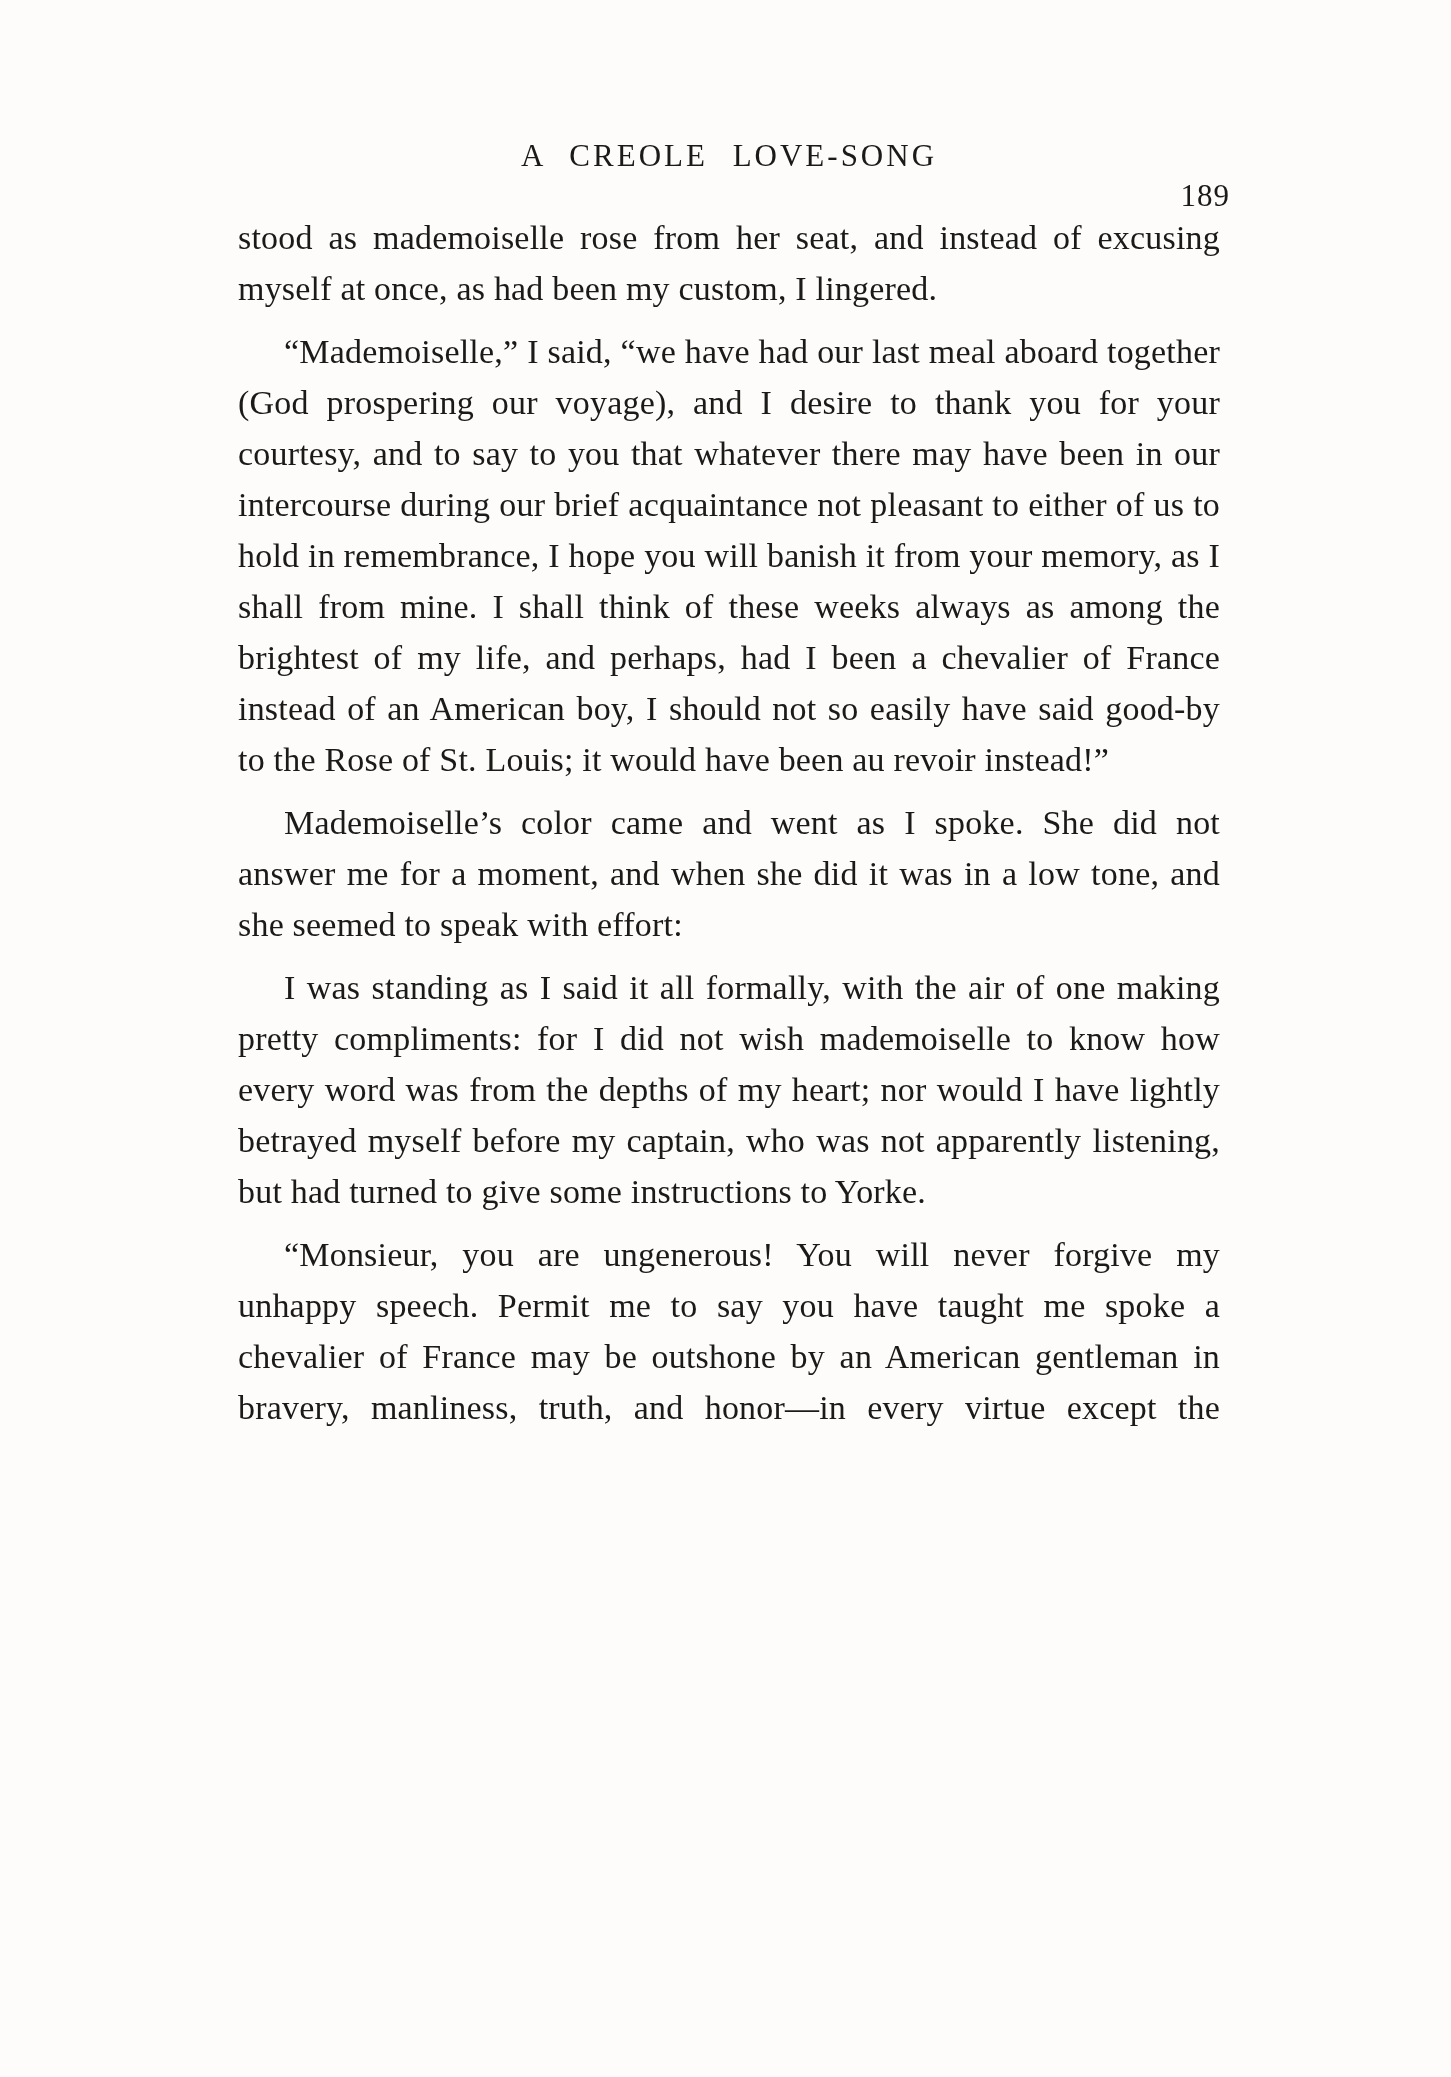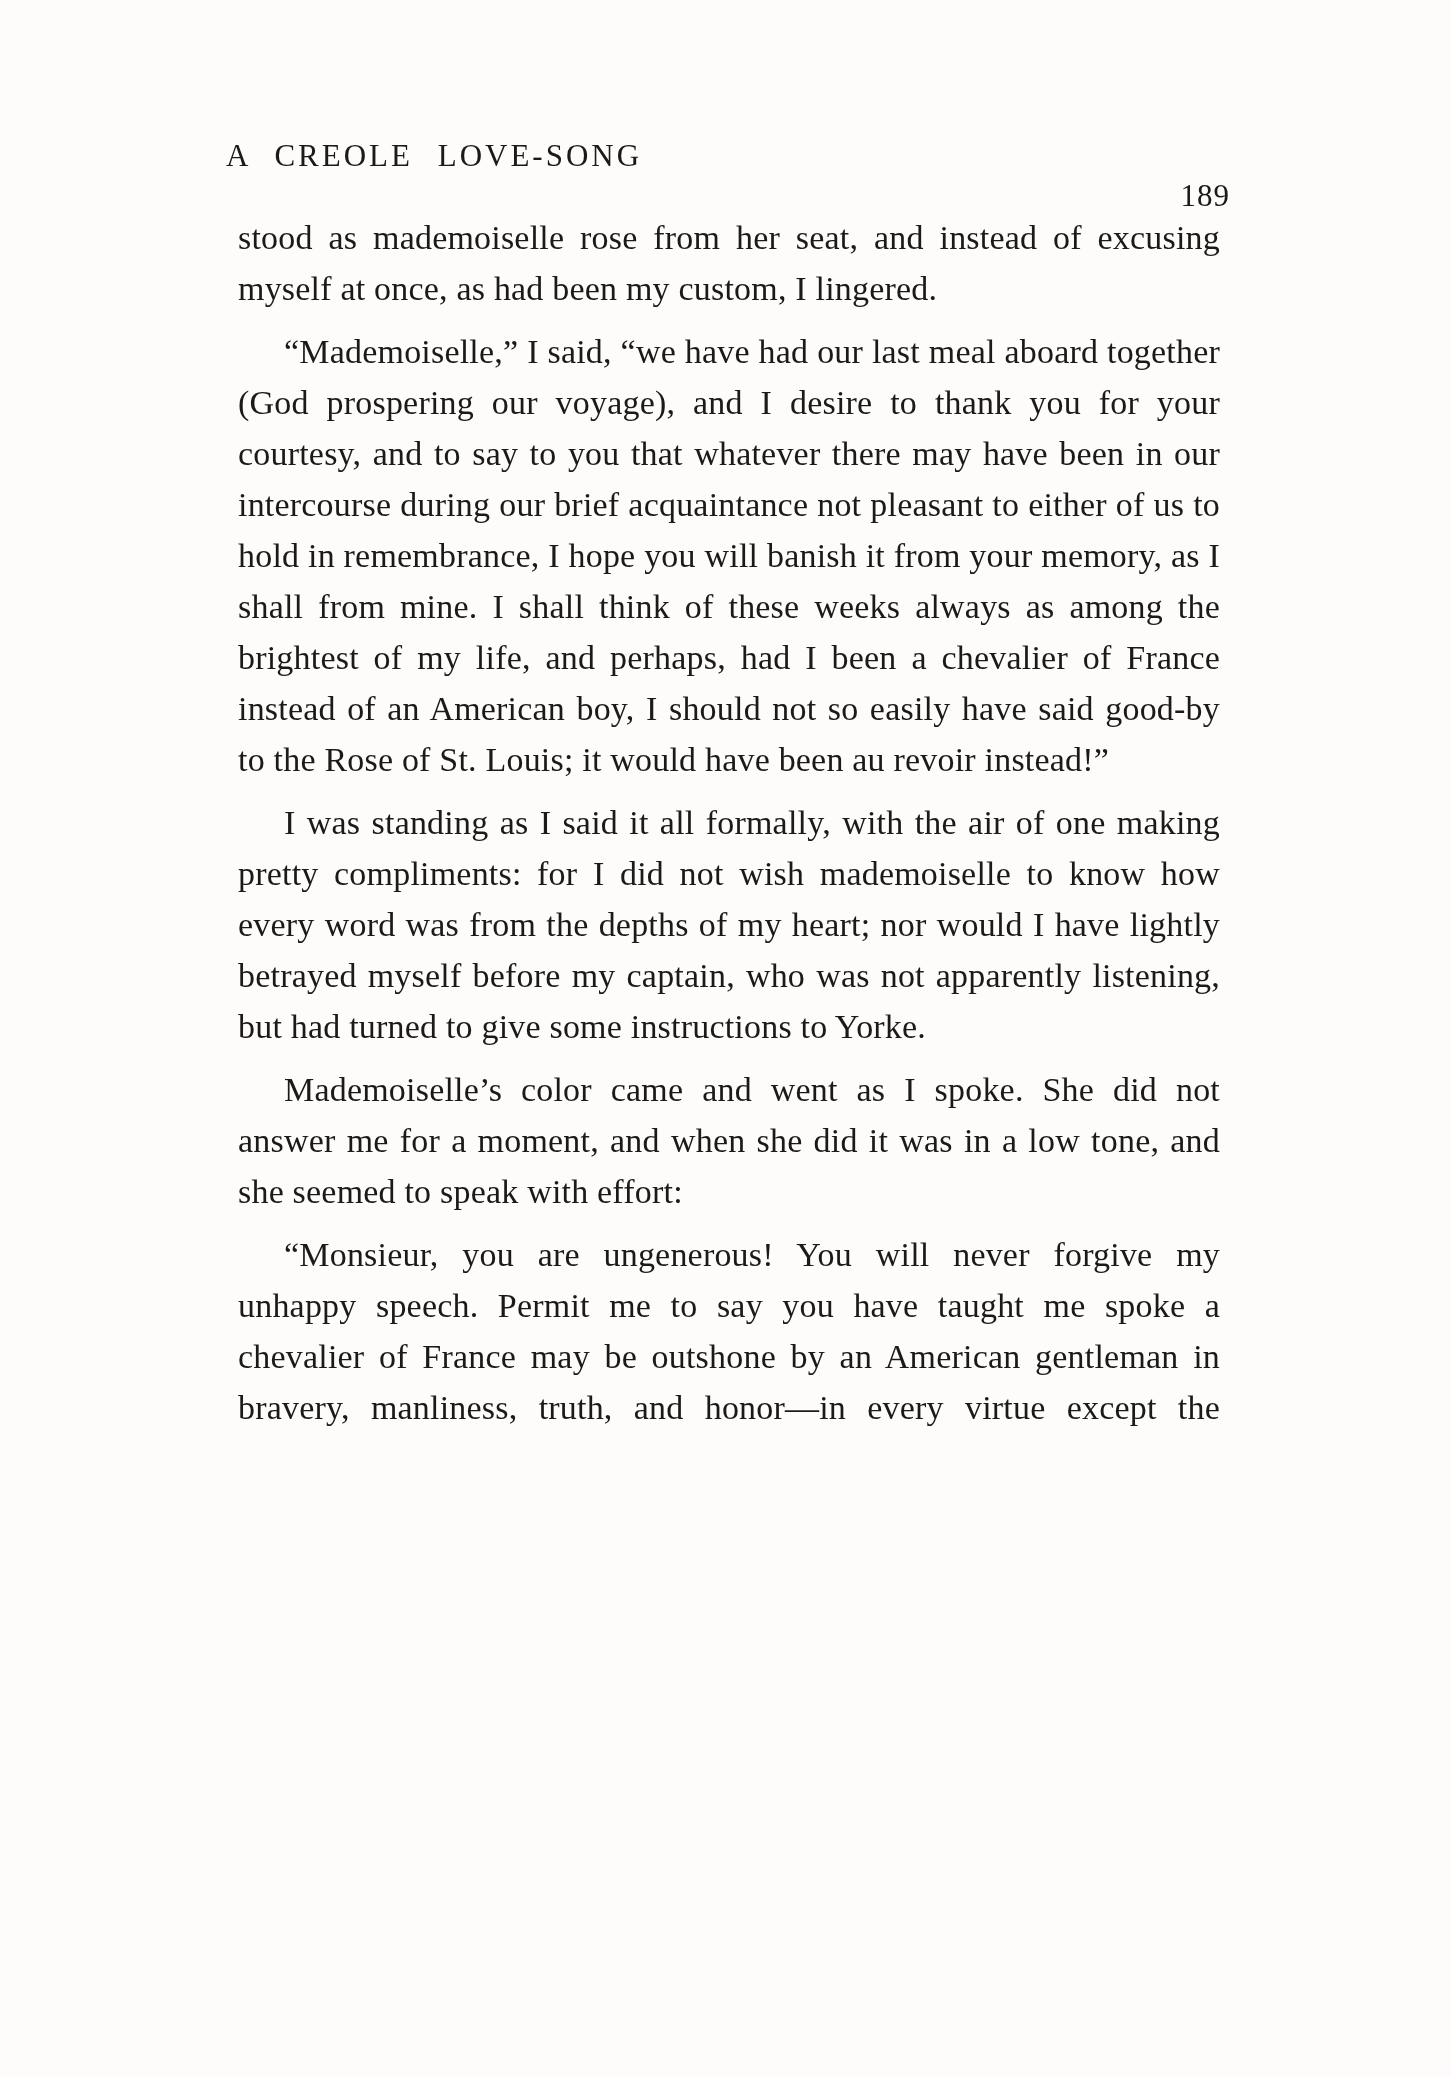--- a/index.html
+++ b/index.html
@@ -30,21 +30,21 @@
     position: relative;
     height: 62px;
     font-size: 31px;
     font-weight: 500;
   }
   .head-title {
     position: absolute;
     left: 0;
     right: 0;
     top: 0;
-    text-align: left;
+    text-align: center;
     letter-spacing: 3px;
     word-spacing: 14px;
   }
   .folio {
     position: absolute;
     right: 2px;
     top: 0;
     letter-spacing: 1px;
     margin-top: 40px;
   }
@@ -70,20 +70,20 @@
 
     <header class="running-head">
       <div class="head-title">A CREOLE LOVE-SONG</div>
       <div class="folio">189</div>
     </header>
 
     <p class="para">stood as mademoiselle rose from her seat, and instead of excusing myself at once, as had been my custom, I lingered.</p>
 
     <p class="para indent">“Mademoiselle,” I said, “we have had our last meal aboard together (God prospering our voyage), and I desire to thank you for your courtesy, and to say to you that whatever there may have been in our intercourse during our brief acquaintance not pleasant to either of us to hold in remembrance, I hope you will banish it from your memory, as I shall from mine. I shall think of these weeks always as among the brightest of my life, and perhaps, had I been a chevalier of France instead of an American boy, I should not so easily have said good-by to the Rose of St. Louis; it would have been au revoir instead!”</p>
 
+    <p class="para indent">Mademoiselle’s color came and went as I spoke. She did not answer me for a moment, and when she did it was in a low tone, and she seemed to speak with effort:</p>
+
     <p class="para indent">I was standing as I said it all formally, with the air of one making pretty compliments: for I did not wish mademoiselle to know how every word was from the depths of my heart; nor would I have lightly betrayed myself before my captain, who was not apparently listening, but had turned to give some instructions to Yorke.</p>
-
-    <p class="para indent">Mademoiselle’s color came and went as I spoke. She did not answer me for a moment, and when she did it was in a low tone, and she seemed to speak with effort:</p>
 
     <p class="para indent fill-last">“Monsieur, you are ungenerous! You will never forgive my unhappy speech. Permit me to say you have taught me spoke a chevalier of France may be outshone by an American gentleman in bravery, manliness, truth, and honor—in every virtue except the</p>
 
   </div>
 </div>
 
 </body></html>

